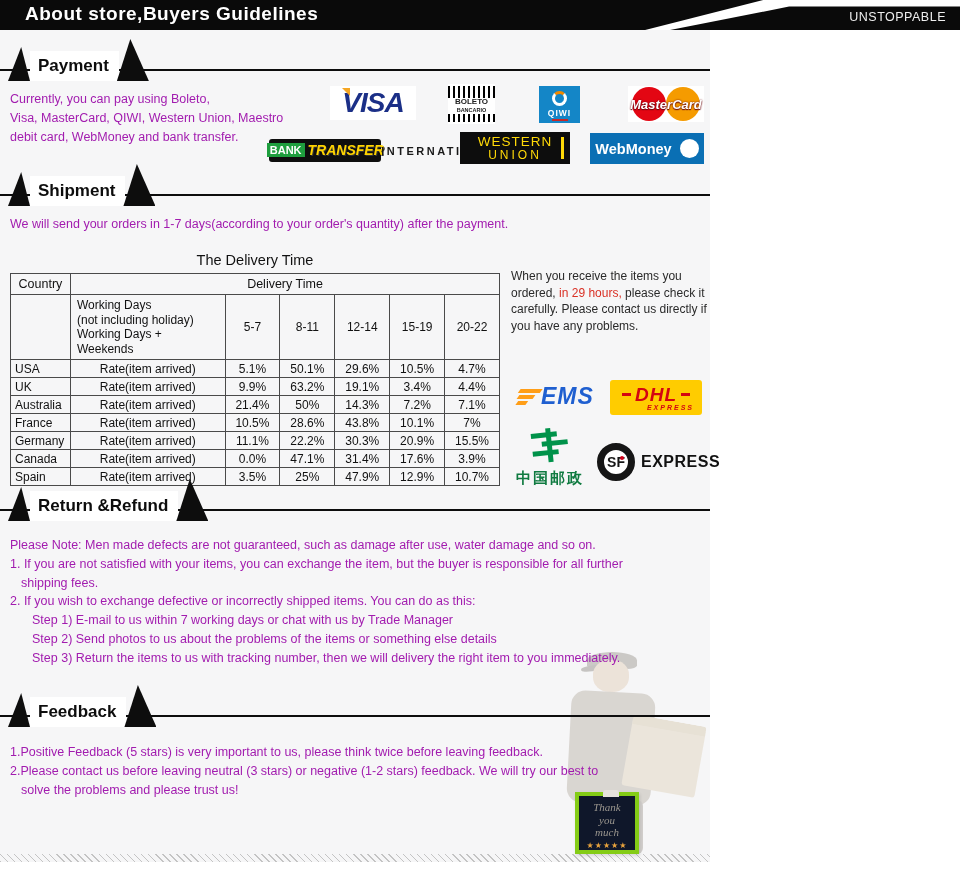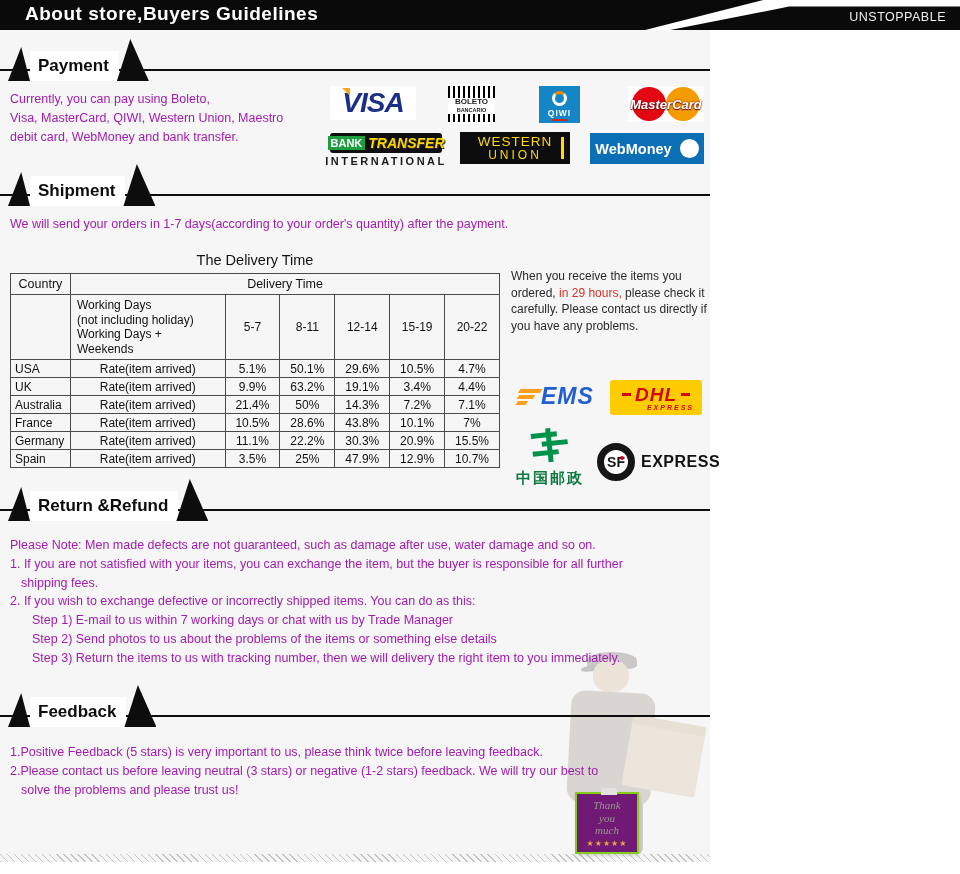--- a/index.html
+++ b/index.html
@@ -52,21 +52,21 @@
           flex-direction:column; color:#fff; }
   .qiwi-ring { width:15px; height:15px; border-radius:50%; border:3px solid #fff;
           border-top-color:#f28a00; margin-top:2px; }
   .qiwi-name { font-size:8.5px; font-weight:bold; letter-spacing:1px; margin-top:2px; }
   .qiwi-bar { width:16px; height:2px; background:#c62828; margin-top:1px; }
   .mc { left:628px; top:56px; width:76px; height:36px; background:#fff; }
   .mc-c { position:absolute; top:1px; width:34px; height:34px; border-radius:50%; }
   .mc-red { left:4px; background:#e30613; } .mc-org { right:4px; background:#f59b00; }
   .mc-name { position:relative; z-index:2; color:#fff; font-style:italic; font-weight:bold;
           font-size:13px; text-shadow:0 0 2px #6b0a10,0 1px 1px #6b0a10; }
-  .bt { left:330px; top:103px; width:112px; height:34px; flex-direction:column; }
+  .bt { left:330px; top:103px; width:112px; height:34px; flex-direction:row; }
   .bt-main { width:112px; height:23px; background:#0e0e0e; border-radius:3px;
           display:flex; align-items:center; justify-content:center; gap:3px; }
   .bt-bank { background:#1e9e3e; color:#fff; font-weight:900; font-size:11px; padding:1px 3px; }
   .bt-trans { color:#ffd400; font-style:italic; font-weight:900; font-size:14px;
           text-shadow:1px 1px 0 #333; }
   .bt-intl { font-size:11px; font-weight:bold; letter-spacing:2.5px; color:#1a1a1a; margin-top:2px; }
   .wu { left:460px; top:102px; width:110px; height:32px; background:#0d0d0d;
           flex-direction:column; line-height:1; }
   .wu span { color:#ffd908; font-weight:400; }
   .wu-1 { font-size:13.5px; letter-spacing:1px; } .wu-2 { font-size:12px; letter-spacing:3px; }
@@ -131,22 +131,22 @@
   .brim  { position:absolute; left:38px; top:13px; width:28px; height:6px; background:#6f6a61;
            border-radius:40%; transform:rotate(-8deg); }
   .face  { position:absolute; left:50px; top:8px; width:36px; height:32px; background:#dcc0a3;
            border-radius:45%; }
   .torso { position:absolute; left:26px; top:40px; width:84px; height:112px; background:#a59b8d;
            border-radius:14px; transform:rotate(3deg); }
   .boxp  { position:absolute; left:84px; top:68px; width:74px; height:72px; background:#d8c8aa;
            border-top:10px solid #cdbb99; transform:rotate(10deg); border-radius:3px; }
   .legs  { position:absolute; left:40px; top:148px; width:60px; height:54px; background:#8d857a;
            border-radius:6px; }
-  .card  { position:absolute; left:32px; top:140px; width:64px; height:62px; background:#701a75;
-           border:2px solid #84cc16; box-shadow:1px 2px 3px rgba(0,0,0,.12);
+  .card  { position:absolute; left:32px; top:140px; width:64px; height:62px; background:#0f172a;
+           border:4px solid #84cc16; box-shadow:1px 2px 3px rgba(0,0,0,.12);
            text-align:center; padding-top:5px; z-index:2; }
   .card::before { content:""; position:absolute; left:24px; top:-6px; width:16px; height:7px;
            background:#e4e2dc; border-radius:3px 3px 0 0; }
   .card-line { font-family:"Liberation Serif", serif; font-style:italic; color:#9a968e;
            font-size:11px; line-height:12.5px; }
   .card-stars { color:#e8a33d; font-size:8px; letter-spacing:1px; margin-top:2px; }
 </style>
 </head>
 <body>
 
@@ -284,20 +284,29 @@
           <tr>
             <td class="c-country">Germany</td>
             <td class="c-rate">Rate(item arrived)</td>
             <td class="c-val">11.1%</td>
             <td class="c-val">22.2%</td>
             <td class="c-val">30.3%</td>
             <td class="c-val">20.9%</td>
             <td class="c-val">15.5%</td>
           </tr>
           <tr>
+            <td class="c-country">Canada</td>
+            <td class="c-rate">Rate(item arrived)</td>
+            <td class="c-val">0.0%</td>
+            <td class="c-val">47.1%</td>
+            <td class="c-val">31.4%</td>
+            <td class="c-val">17.6%</td>
+            <td class="c-val">3.9%</td>
+          </tr>
+          <tr>
             <td class="c-country">Spain</td>
             <td class="c-rate">Rate(item arrived)</td>
             <td class="c-val">3.5%</td>
             <td class="c-val">25%</td>
             <td class="c-val">47.9%</td>
             <td class="c-val">12.9%</td>
             <td class="c-val">10.7%</td>
           </tr>
         </tbody>
     </table>

